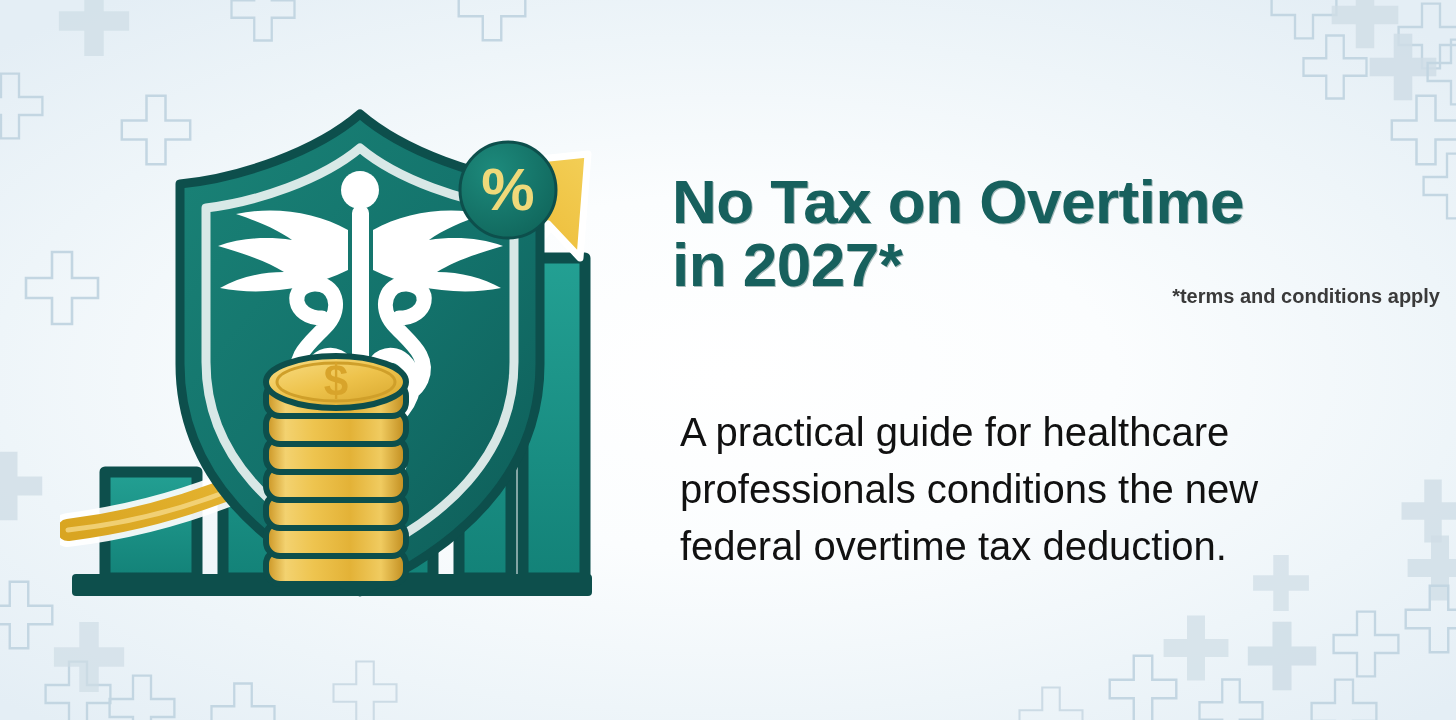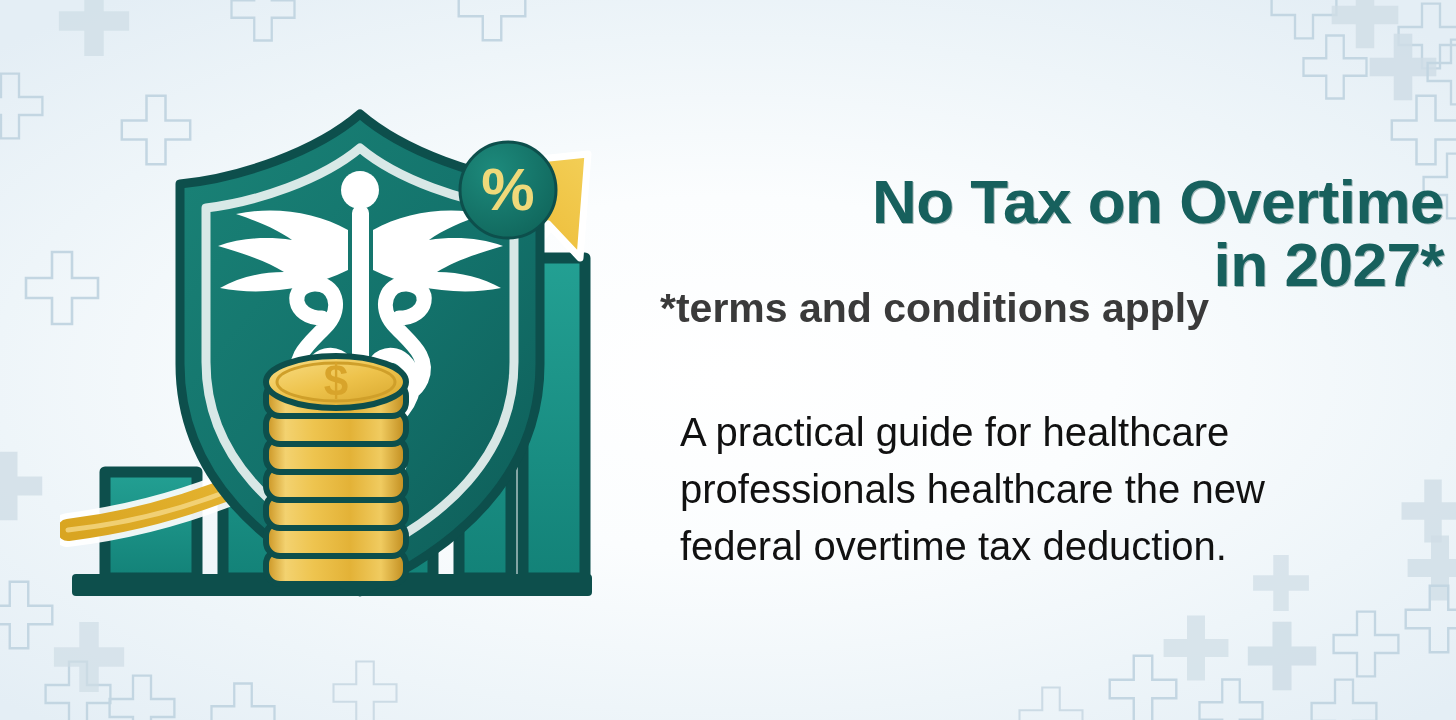--- a/index.html
+++ b/index.html
@@ -46,39 +46,39 @@
     position: absolute;
     left: 660px;
     top: 0;
     width: 780px;
     height: 720px;
   }
 
   .headline {
     position: absolute;
     top: 128px;
-    left: 4px;
+    left: 12px;
     width: 780px;
-    text-align: right;
+    text-align: left;
     font-size: 62px;
     line-height: 1.02;
     font-weight: bold;
     color: #17605d;
     letter-spacing: -0.5px;
     text-shadow: 1px 1px 0 rgba(10,60,58,0.35);
   }
   .headline .l2 { display: block; }
 
   .subnote {
     position: absolute;
     top: 285px;
     left: 0;
     width: 780px;
-    text-align: left;
-    font-size: 41px;
+    text-align: right;
+    font-size: 20px;
     font-weight: bold;
     color: #3a3a3a;
   }
 
   .bodytext {
     position: absolute;
     top: 404px;
     left: 20px;
     width: 740px;
     text-align: left;
@@ -379,18 +379,18 @@
 
     <h1 class="headline">
       <span>No Tax on Overtime</span>
       <span class="l2">in 2027*</span>
     </h1>
 
     <div class="subnote">*terms and conditions apply</div>
 
     <div class="bodytext">
       <span class="bl">A practical guide for healthcare</span>
-      <span class="bl">professionals healthcare the new</span>
+      <span class="bl">professionals conditions the new</span>
       <span class="bl">federal overtime tax deduction.</span>
     </div>
   </div>
 
 </div>
 
 </body></html>

